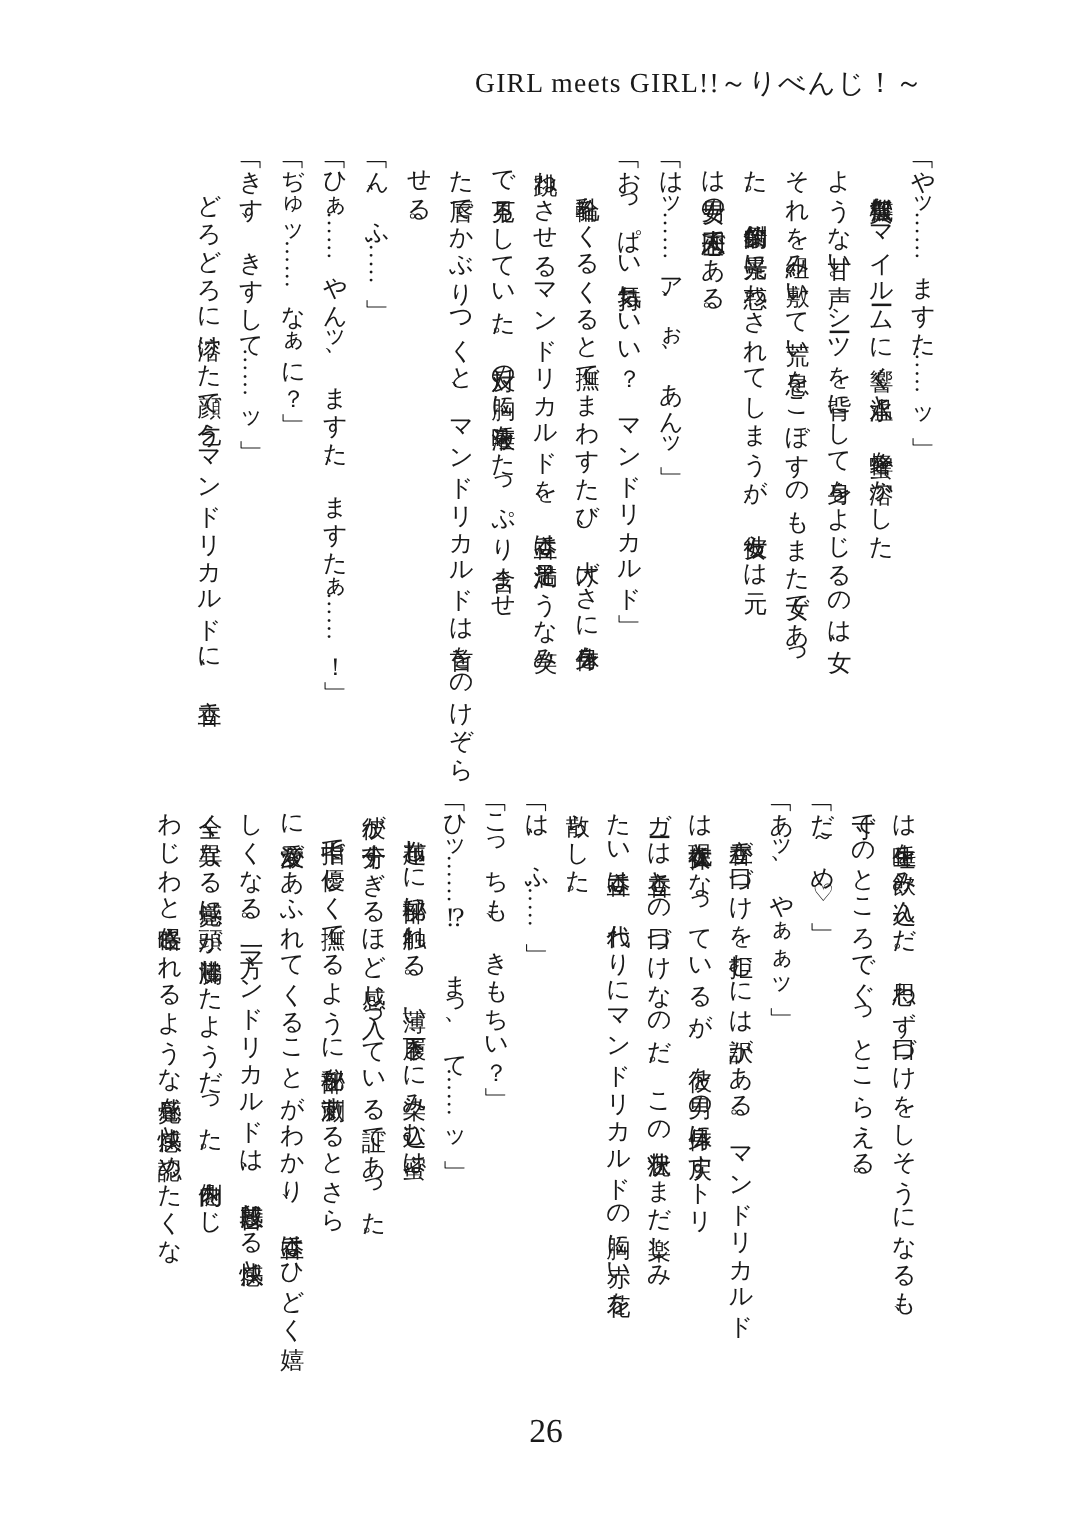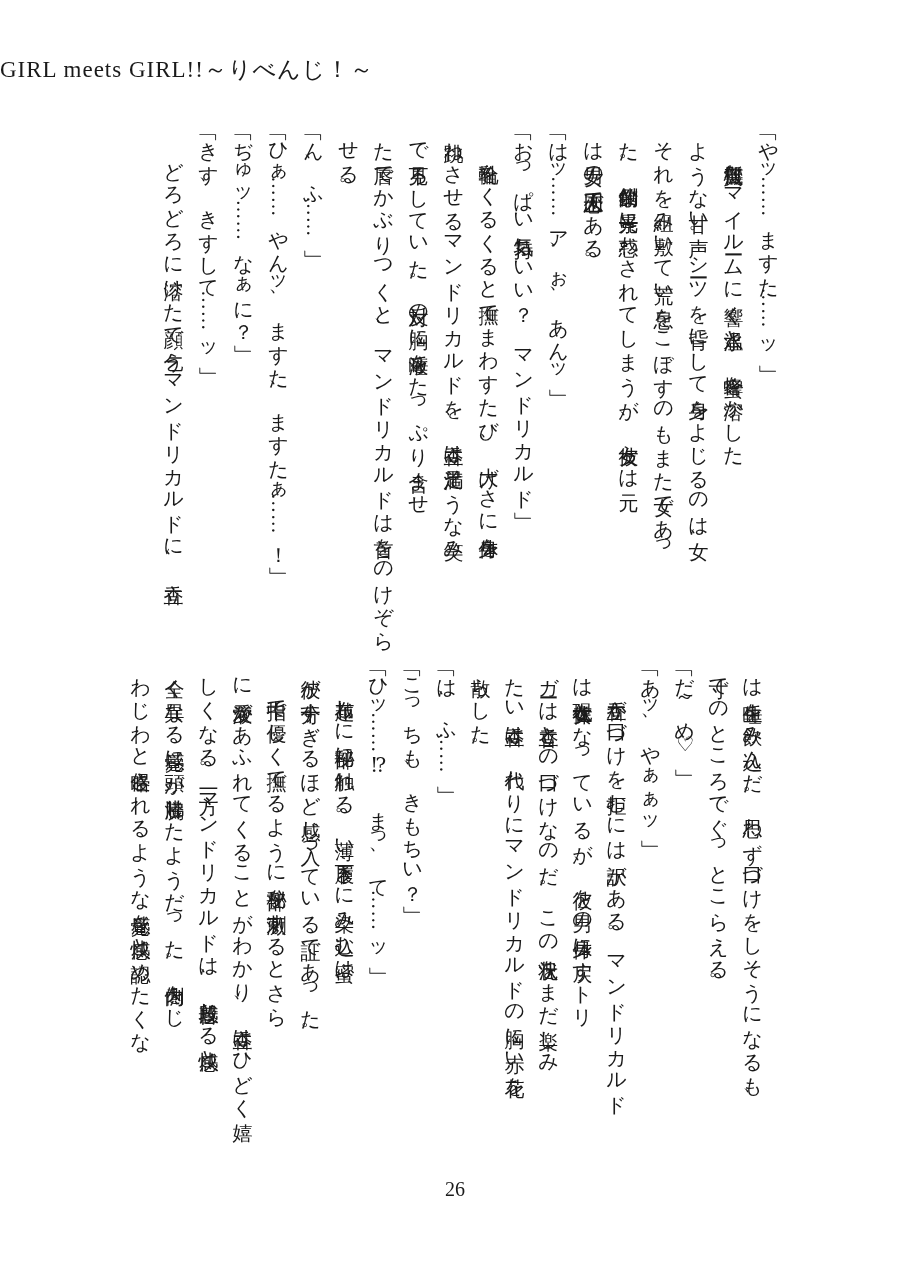--- a/index.html
+++ b/index.html
@@ -13,20 +13,21 @@
     height: 1277px;
     overflow: hidden;
     font-family: "Liberation Serif", "DejaVu Serif", serif;
     color: #1a1a1a;
   }
   .header-title {
     position: absolute;
     top: 54px;
     left: 0;
     right: 140px;
+    text-align: right;
     font-size: 23px;
     letter-spacing: 1px;
     white-space: nowrap;
   }
   .vblock {
     position: absolute;
     writing-mode: vertical-rl;
     -webkit-writing-mode: vertical-rl;
     text-orientation: mixed;
     font-size: 20px;
@@ -49,21 +50,21 @@
     right: 140px;
     height: 528px;
   }
   .vblock.lower p { line-height: 34px; }
   .page-number {
     position: absolute;
     top: 1178px;
     left: 0;
     right: 0;
     text-align: center;
-    font-size: 20px;
+    font-size: 28px;
   }
 </style>
 </head>
 <body style="background: rgb(255, 255, 255); color: rgb(26, 26, 26);">
 
 <div class="header-title">GIRL meets GIRL!!～りべんじ！～</div>
 
 <div class="vblock upper">
     <p>「やッ……ますた……ッ」</p>
     <p>　無機質なマイルームに響く水温と、蜂蜜を溶かした</p>

